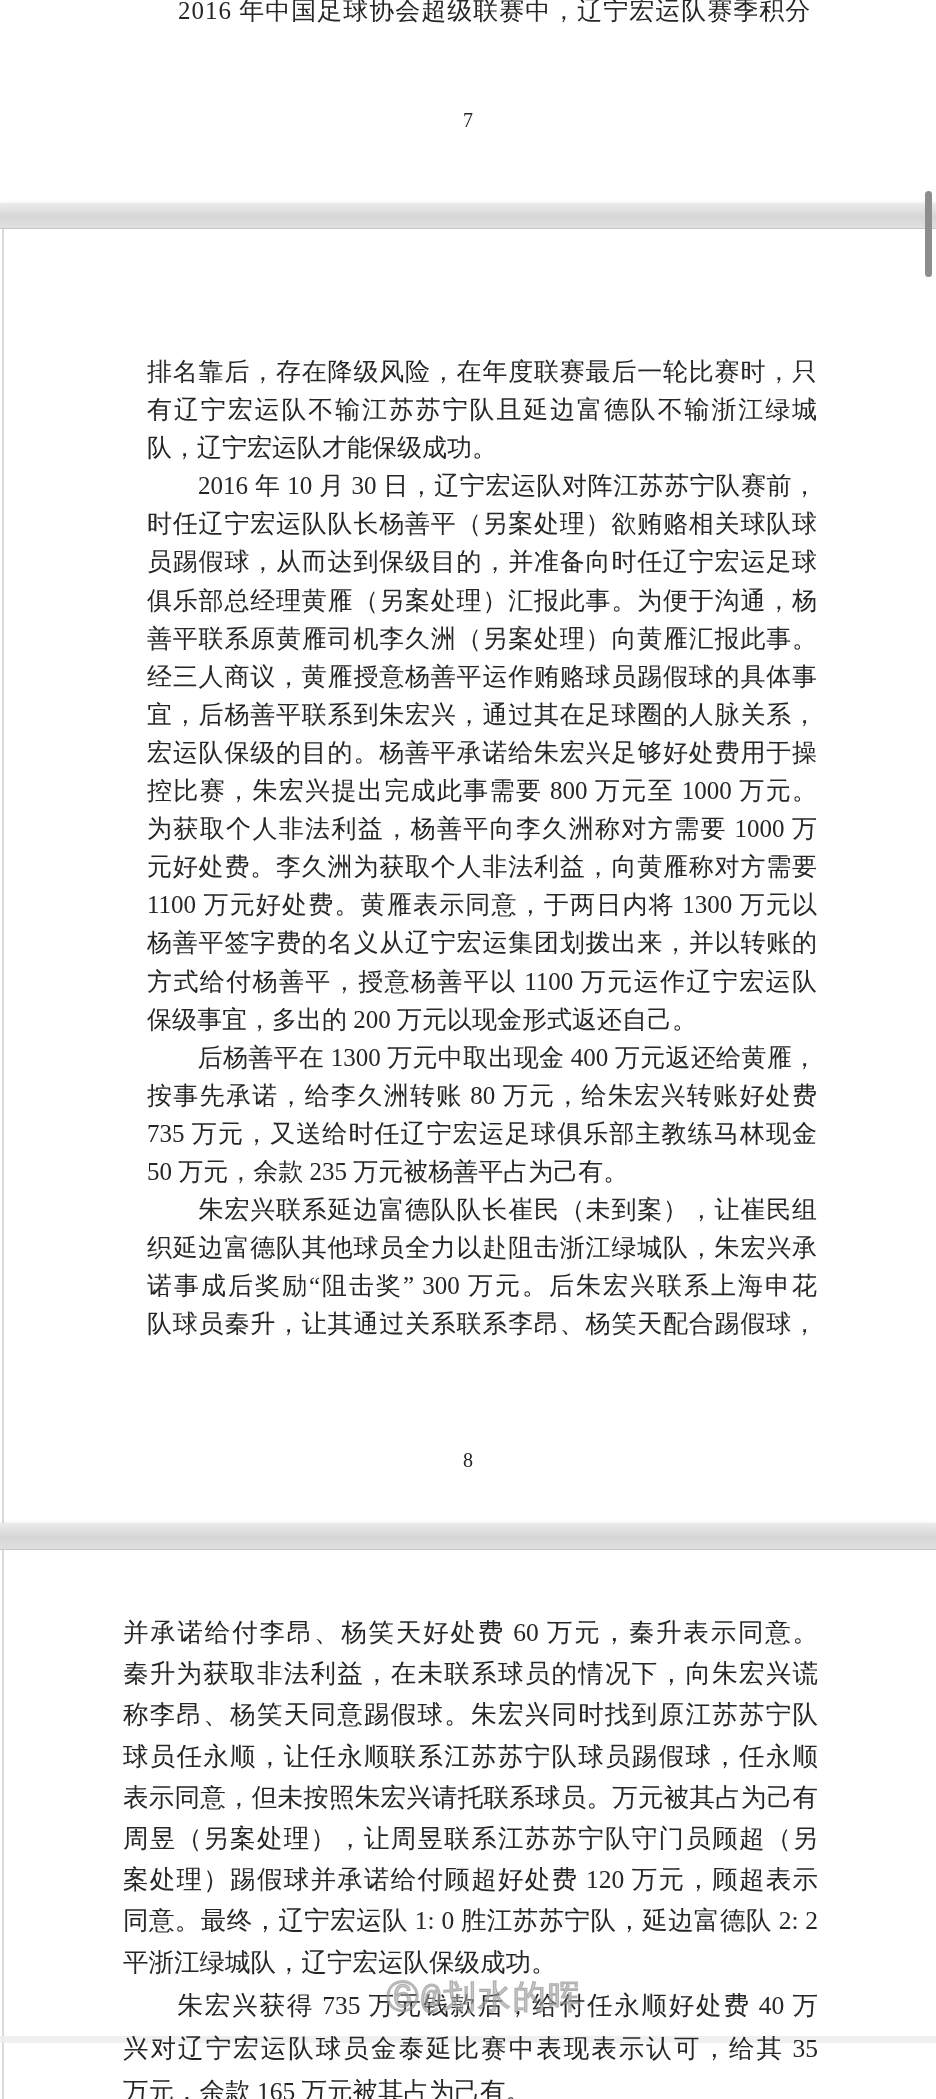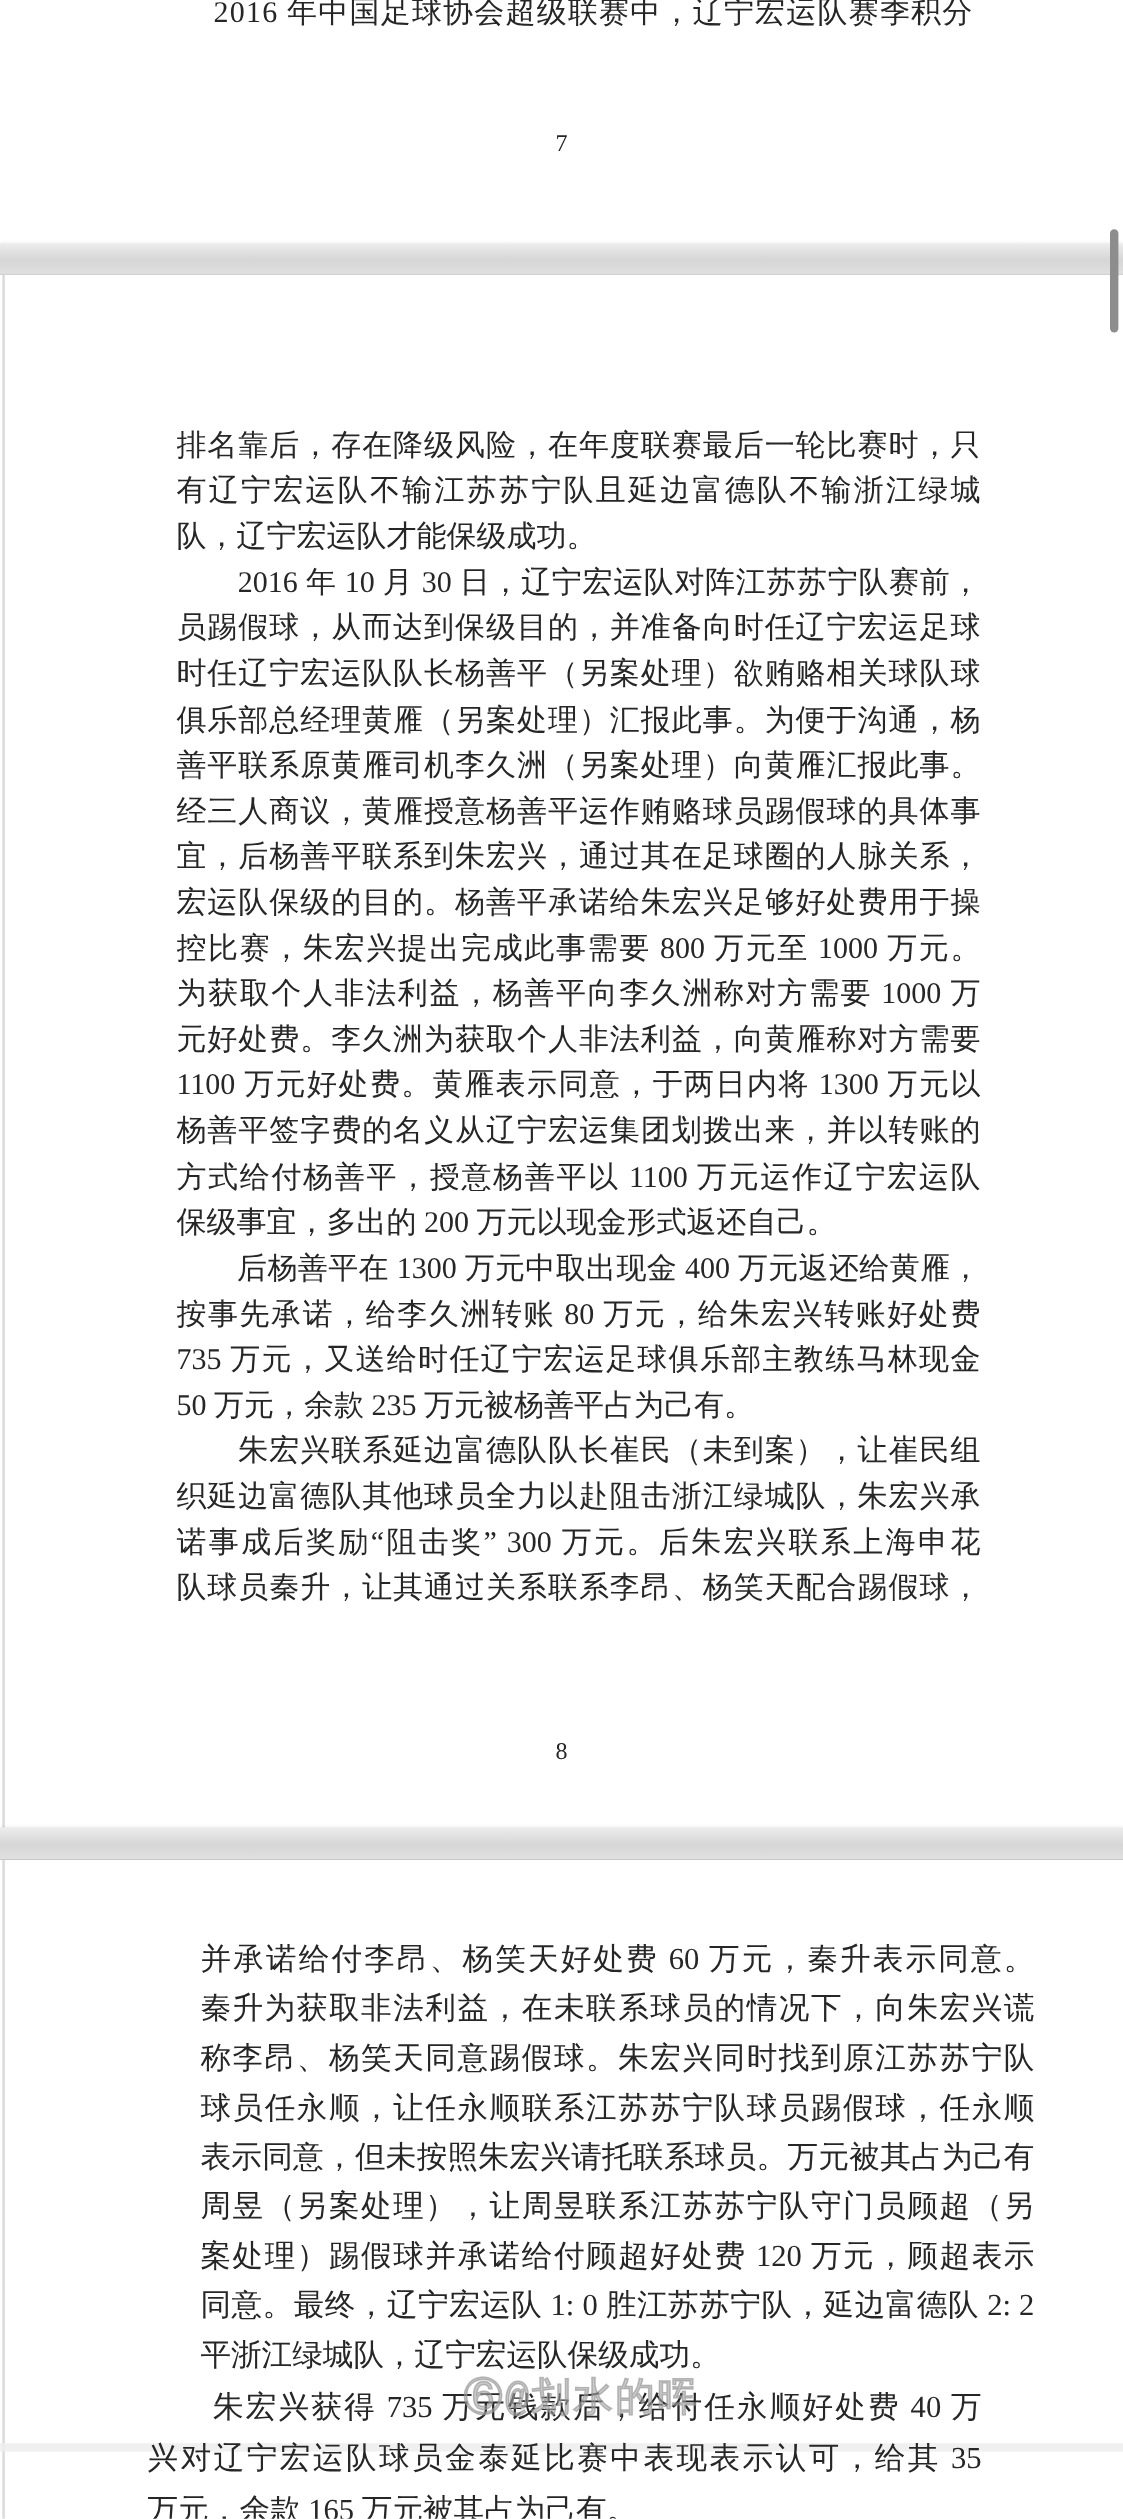--- a/index.html
+++ b/index.html
@@ -37,21 +37,21 @@
   }
   #pn7{top:108px;}
   #pn8{top:1448px;}
   
   .txt .tl{
     text-align:justify;text-align-last:justify;text-justify:inter-character;
     overflow:hidden;
   }
   .txt .tl.e{text-align-last:left;}
   #p8{left:147px;top:337px;width:670px;font-size:25px;line-height:38.1px;margin-top:16px;}
-  #p9{left:123px;top:1612px;width:695px;font-size:25.5px;line-height:41.2px;margin-left:44px;}
+  #p9{left:123px;top:1612px;width:695px;font-size:25.5px;line-height:41.2px;}
   #tail{left:123px;top:1984px;width:695px;font-size:25.5px;line-height:43px;}
   
   #seam{left:0;top:2036px;width:936px;height:7px;background:#ededed;opacity:.85;}
   
   #watermark{
     left:386px;top:1980px;font-size:33px;line-height:40px;white-space:nowrap;
     font-family:Liberation Mono, monospace;
     color:rgba(255,255,255,0.12);
     -webkit-text-stroke:1.2px rgba(150,150,150,0.65);
     text-shadow:0 0 1px rgba(130,130,130,0.5);
@@ -66,22 +66,22 @@
 
 <div class="abs band" id="band1"></div>
 <div class="abs" id="thumb"></div>
 <div class="abs edge" id="edge1"></div>
 
 <div class="abs txt" id="p8">
   <div class="tl">排名靠后，存在降级风险，在年度联赛最后一轮比赛时，只</div>
   <div class="tl">有辽宁宏运队不输江苏苏宁队且延边富德队不输浙江绿城</div>
   <div class="tl e">队，辽宁宏运队才能保级成功。</div>
   <div class="tl">　　2016 年 10 月 30 日，辽宁宏运队对阵江苏苏宁队赛前，</div>
+  <div class="tl">时任辽宁宏运队队长杨善平（另案处理）欲贿赂相关球队球</div>
   <div class="tl">员踢假球，从而达到保级目的，并准备向时任辽宁宏运足球</div>
-  <div class="tl">时任辽宁宏运队队长杨善平（另案处理）欲贿赂相关球队球</div>
   <div class="tl">俱乐部总经理黄雁（另案处理）汇报此事。为便于沟通，杨</div>
   <div class="tl">善平联系原黄雁司机李久洲（另案处理）向黄雁汇报此事。</div>
   <div class="tl">经三人商议，黄雁授意杨善平运作贿赂球员踢假球的具体事</div>
   <div class="tl">宜，后杨善平联系到朱宏兴，通过其在足球圈的人脉关系，</div>
   <div class="tl">宏运队保级的目的。杨善平承诺给朱宏兴足够好处费用于操</div>
   <div class="tl">控比赛，朱宏兴提出完成此事需要 800 万元至 1000 万元。</div>
   <div class="tl">为获取个人非法利益，杨善平向李久洲称对方需要 1000 万</div>
   <div class="tl">元好处费。李久洲为获取个人非法利益，向黄雁称对方需要</div>
   <div class="tl">1100 万元好处费。黄雁表示同意，于两日内将 1300 万元以</div>
   <div class="tl">杨善平签字费的名义从辽宁宏运集团划拨出来，并以转账的</div>

